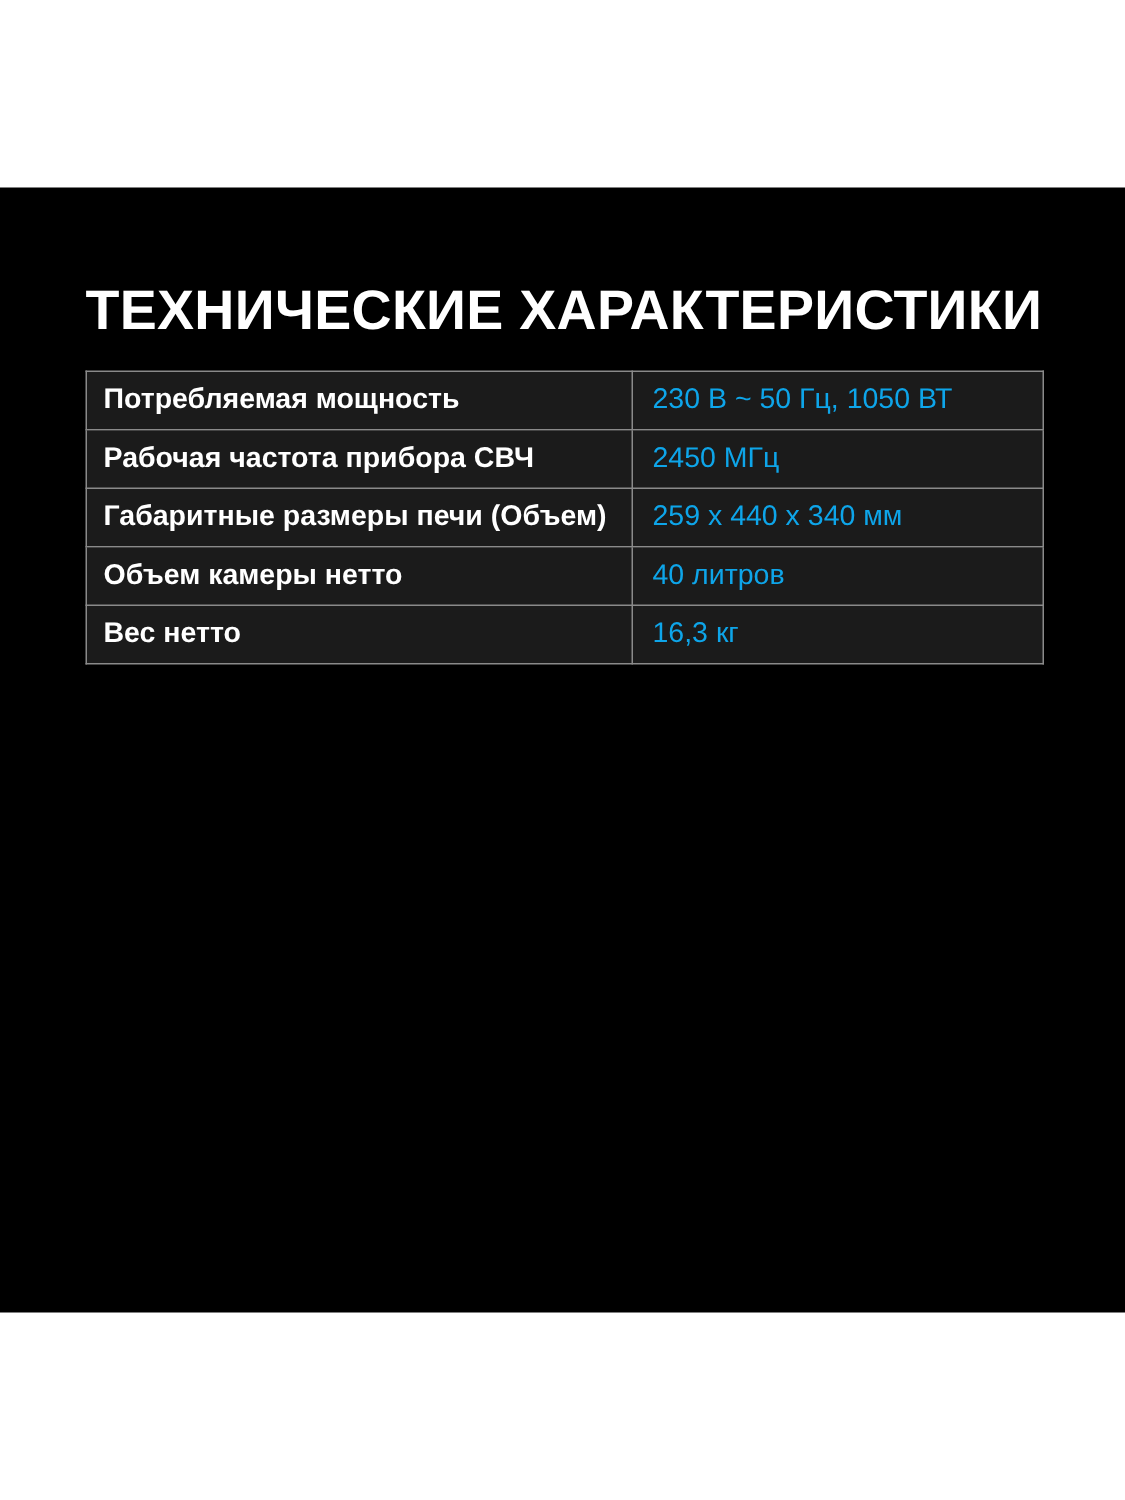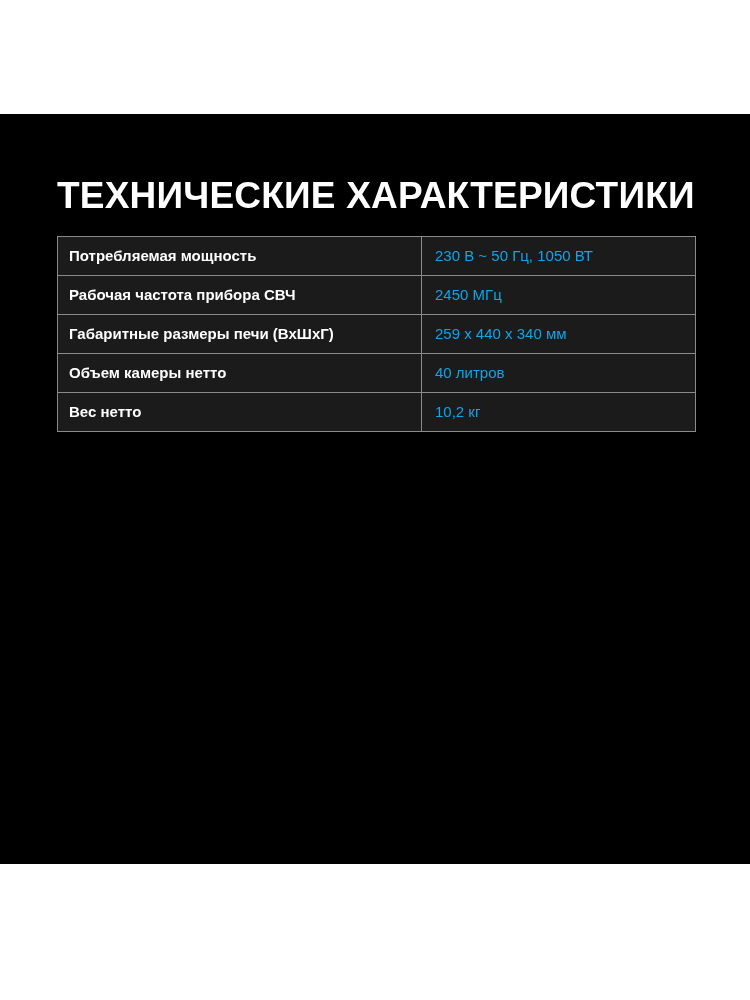--- a/index.html
+++ b/index.html
@@ -11,21 +11,21 @@
     position: relative;
     width: 750px;
     height: 1000px;
     background: #ffffff;
     overflow: hidden;
     font-family: "Liberation Sans", sans-serif;
   }
   .panel {
     position: absolute;
     left: 0;
-    top: 114px;
+    top: 125px;
     width: 750px;
     height: 750px;
     background: #000000;
     box-sizing: border-box;
     padding: 63px 55px 0 57px;
   }
   .title {
     margin: 0;
     color: #ffffff;
     font-size: 37px;
@@ -41,21 +41,21 @@
     width: 638px;
   }
   table.specs col.c-label { width: 364px; }
   table.specs col.c-value { width: 274px; }
   table.specs td {
     height: 39px;
     box-sizing: border-box;
     border: 1.5px solid #8a8a8a;
     background: #1b1b1b;
     color: #ffffff;
-    font-size: 15px;
+    font-size: 19px;
     line-height: 22px;
     vertical-align: middle;
     padding: 0 6px 0 11px;
     white-space: nowrap;
     overflow: hidden;
   }
   table.specs td.label {
     font-weight: bold;
   }
   table.specs td.value {
@@ -78,27 +78,27 @@
       <tbody>
           <tr>
     <td class="label">Потребляемая мощность</td>
     <td class="value">230 В ~ 50 Гц, 1050 ВТ</td>
   </tr>
           <tr>
     <td class="label">Рабочая частота прибора СВЧ</td>
     <td class="value">2450 МГц</td>
   </tr>
           <tr>
-    <td class="label">Габаритные размеры печи (ВхШхГ)</td>
+    <td class="label">Габаритные размеры печи (Объем)</td>
     <td class="value">259 х 440 х 340 мм</td>
   </tr>
           <tr>
     <td class="label">Объем камеры нетто</td>
     <td class="value">40 литров</td>
   </tr>
           <tr>
     <td class="label">Вес нетто</td>
-    <td class="value">10,2 кг</td>
+    <td class="value">16,3 кг</td>
   </tr>
         </tbody>
     </table>
   </div>
 </div>
 
 </body></html>

